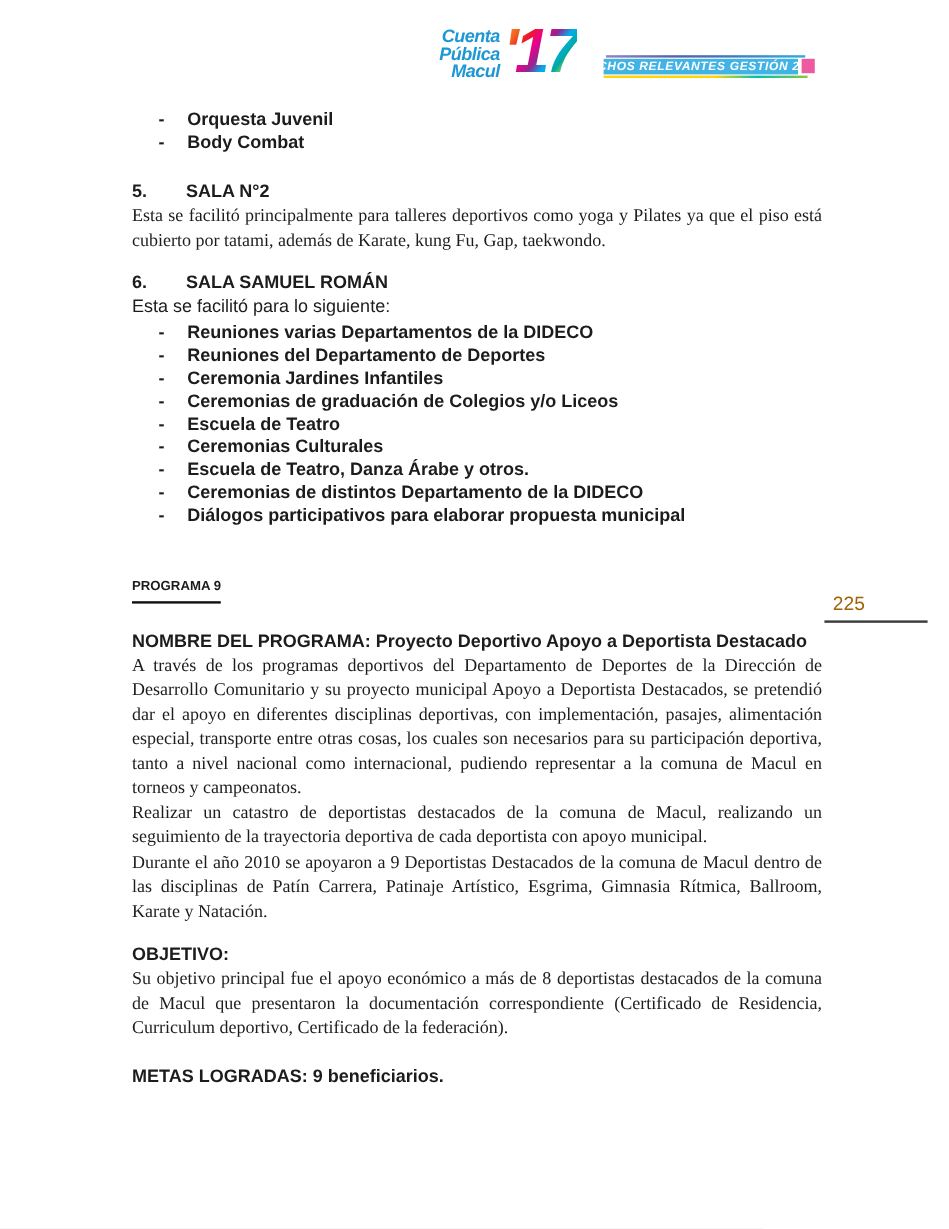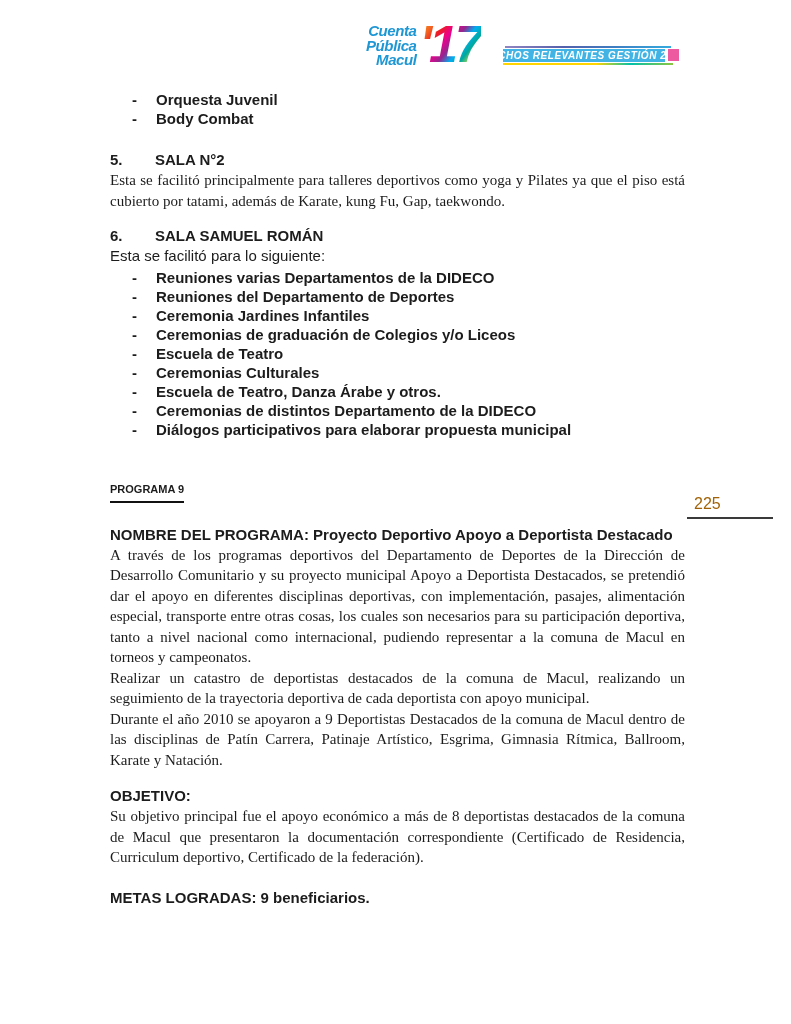--- a/index.html
+++ b/index.html
@@ -5,21 +5,21 @@
   * { margin:0; padding:0; box-sizing:border-box; }
   html,body { background:#e8e8e8; }
   body { font-family:"Liberation Sans", sans-serif; }
   .page {
     position:relative; width:791px; height:1024px; background:#ffffff;
     margin:0 auto; overflow:hidden; color:#1c1c1c;
   }
 
   
   .doc-header { position:absolute; top:0; left:0; width:100%; height:86px; }
-  .logo { position:absolute; left:366px; top:20px; display:flex; align-items:center; }
+  .logo { position:absolute; left:366px; top:20px; display:flex; align-items:flex-start; }
   .logo-text {
     text-align:right; font-style:italic; font-weight:bold;
     font-size:15px; line-height:14.5px; letter-spacing:-0.4px; padding-top:4px;
   }
   .logo-year {
     font-size:52px; font-weight:bold; font-style:italic; line-height:46px;
     margin-left:3px; letter-spacing:-3px;
     background:linear-gradient(128deg,#f9a11b 0%,#f26522 16%,#ed1c24 28%,#ec008c 40%,#92278f 52%,#00aeef 63%,#00a99d 74%,#f9ed32 88%,#f7941d 100%);
     -webkit-background-clip:text; background-clip:text; color:transparent;
   }

